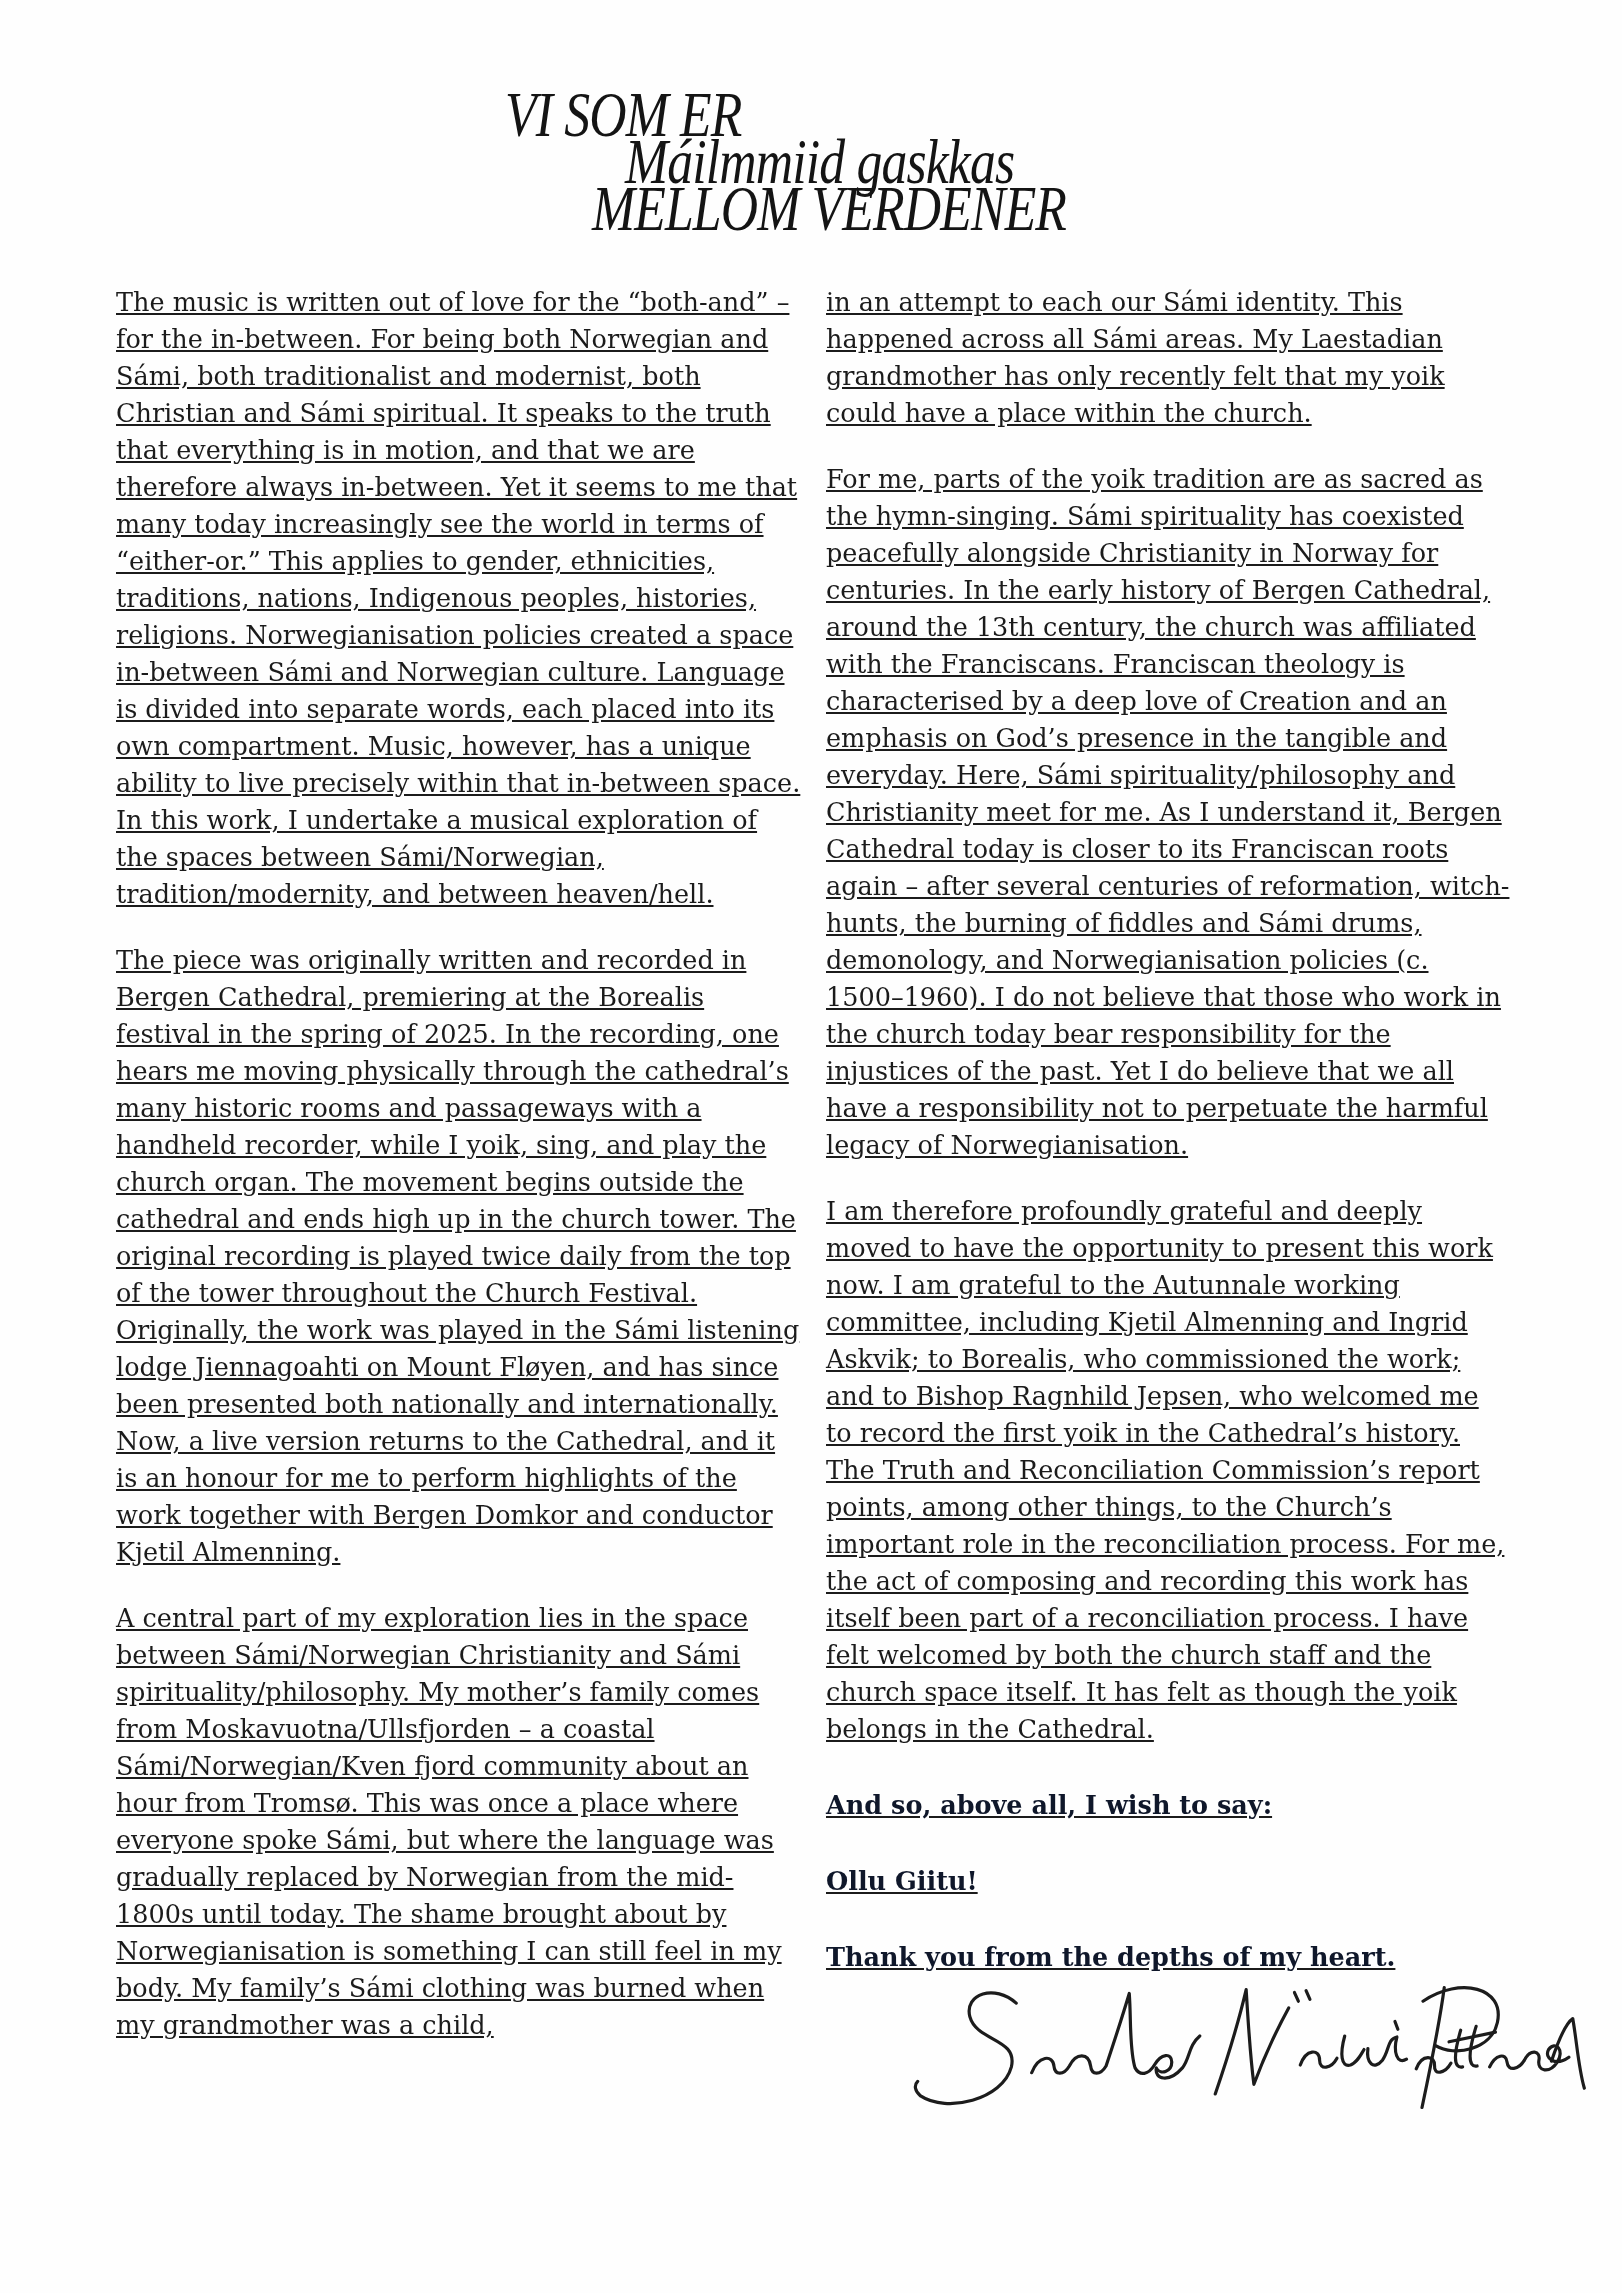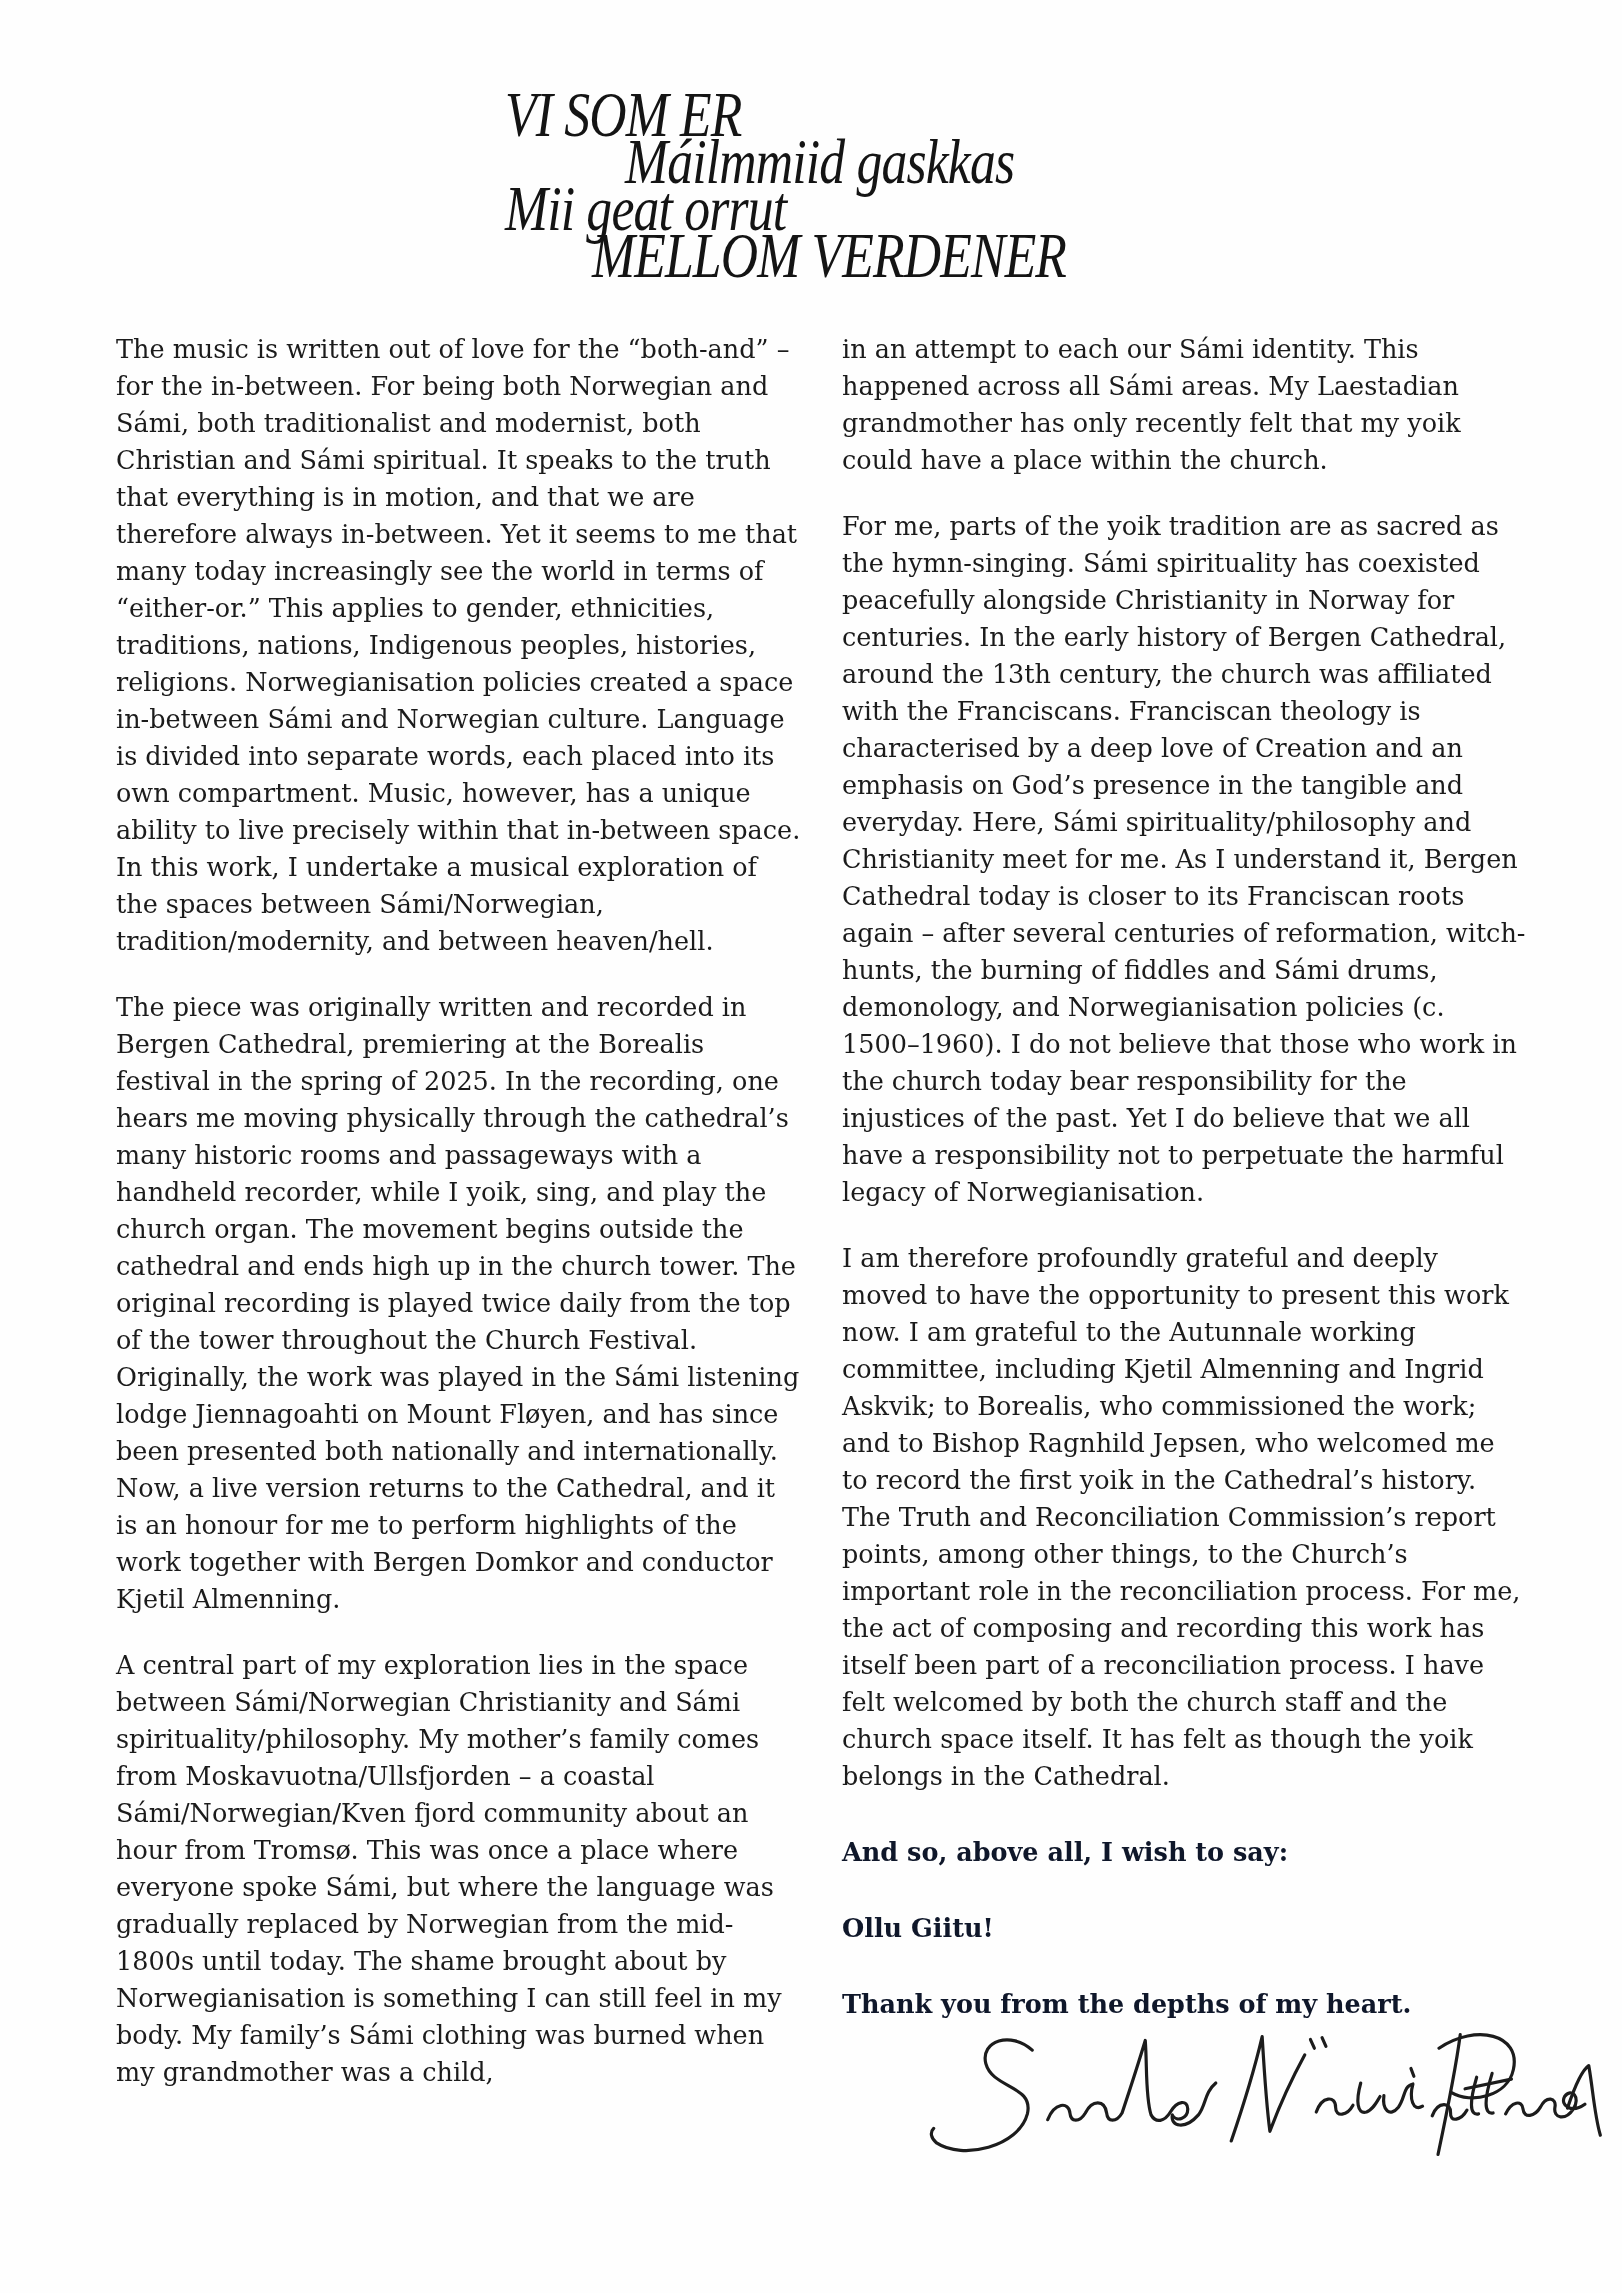--- a/index.html
+++ b/index.html
@@ -27,21 +27,21 @@
     line-height: 47px;
     letter-spacing: -1px;
     transform: scaleX(0.82);
     transform-origin: 0 100%;
     color: #141414;
   }
   .t-line.indent-2 { margin-left: 120px; }
   .t-line.indent-4 { margin-left: 87px; }
 
   
-  .columns { display: flex; gap: 40px; margin-top: 51px; }
+  .columns { display: flex; gap: 24px; margin-top: 51px; text-decoration: underline; }
   .col { width: 686px; }
   .col p {
     margin: 0 0 29px 0;
     font-size: 25.5px;
     line-height: 37px;
     text-align: left;
     color: #1b1b1b;
   }
   .col p.closing {
     margin: 39px 0 0 0;
@@ -58,23 +58,20 @@
 
 <div class="page">
   <div class="content">
 
     <header class="title-block">
       <div class="t-line">
         <span class="t-inner">VI SOM ER</span>
       </div>
       <div class="t-line indent-2">
         <span class="t-inner">Máilmmiid gaskkas</span>
-      </div>
-      <div class="t-line">
-        <span class="t-inner">Mii geat orrut</span>
       </div>
       <div class="t-line indent-4">
         <span class="t-inner">MELLOM VERDENER</span>
       </div>
     </header>
 
     <main class="columns">
 
       <section class="col">
         <p>The music is written out of love for the “both-and” – for the in-between. For being both Norwegian and Sámi, both traditionalist and modernist, both Christian and Sámi spiritual. It speaks to the truth that everything is in motion, and that we are therefore always in-between. Yet it seems to me that many today increasingly see the world in terms of “either-or.” This applies to gender, ethnicities, traditions, nations, Indigenous peoples, histories, religions. Norwegianisation policies created a space in-between Sámi and Norwegian culture. Language is divided into separate words, each placed into its own compartment. Music, however, has a unique ability to live precisely within that in-between space. In this work, I undertake a musical exploration of the spaces between Sámi/Norwegian, tradition/modernity, and between heaven/hell.</p>

